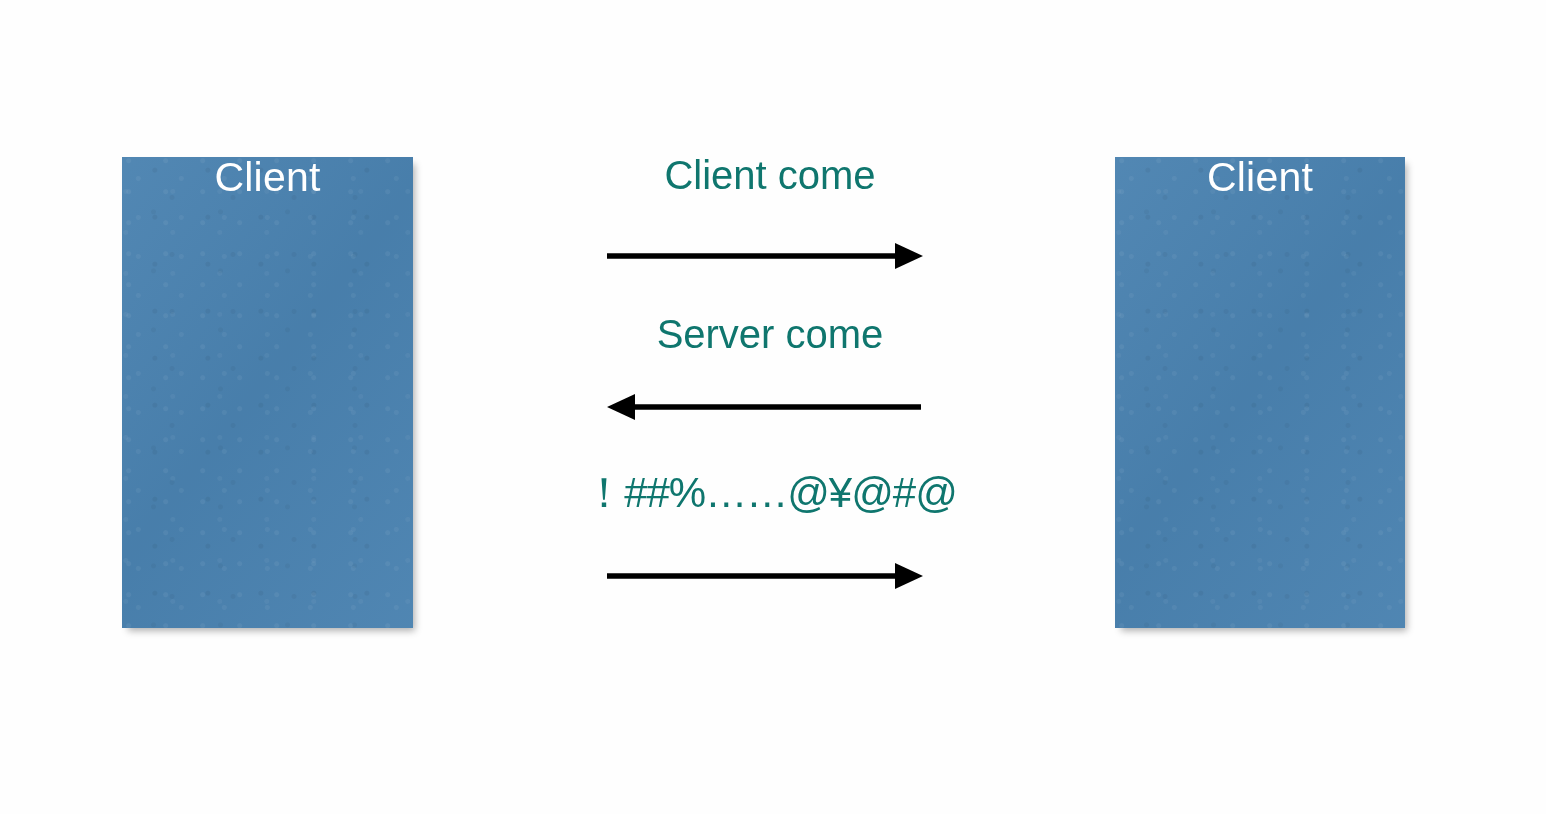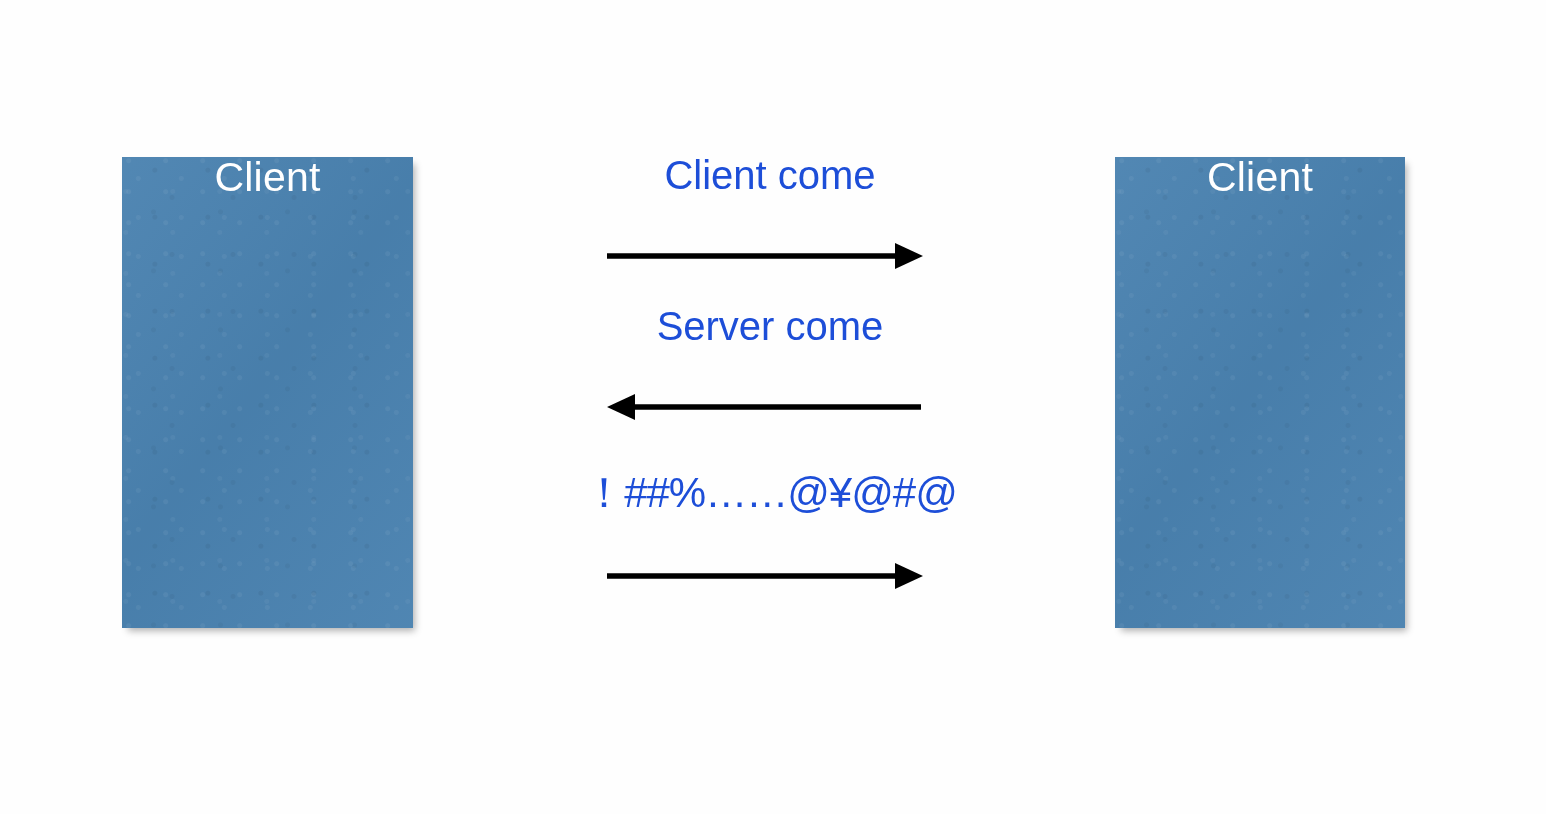--- a/index.html
+++ b/index.html
@@ -53,21 +53,21 @@
   .message {
     position: absolute;
     left: 560px;
     width: 420px;
   }
   .message-label {
     position: absolute;
     left: 0;
     width: 420px;
     text-align: center;
-    color: #1d4ed8;
+    color: #0f766e;
     font-size: 40px;
     font-weight: 400;
     line-height: 1;
     white-space: nowrap;
   }
   .message-label.symbols {
     font-size: 42px;
     letter-spacing: -1px;
   }
 
@@ -102,21 +102,21 @@
     <div class="message-label" style="top:0px;">Client come</div>
     <div class="arrow" style="top:88px;">
       <svg viewBox="0 0 316 26" preserveAspectRatio="none" aria-hidden="true">
         <line x1="0" y1="13" x2="296" y2="13" stroke="#000000" stroke-width="5.5"></line>
         <polygon points="316,13 288,0 288,26" fill="#000000"></polygon>
       </svg>
     </div>
   </div>
 
   <div class="message" style="top:306px;">
-    <div class="message-label" style="top:0px;">Server come</div>
+    <div class="message-label" style="top:8px;">Server come</div>
     <div class="arrow" style="top:88px;">
       <svg viewBox="0 0 316 26" preserveAspectRatio="none" aria-hidden="true">
         <line x1="20" y1="13" x2="314" y2="13" stroke="#000000" stroke-width="5.5"></line>
         <polygon points="0,13 28,0 28,26" fill="#000000"></polygon>
       </svg>
     </div>
   </div>
 
   <div class="message" style="top:472px;">
     <div class="message-label symbols" style="top:0px;">！##%……@¥@#@</div>

